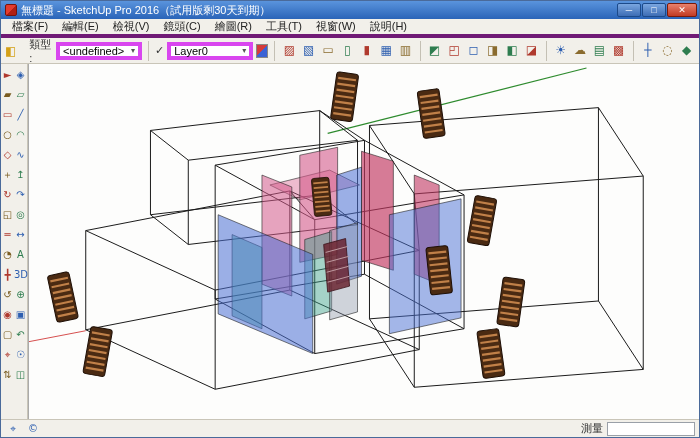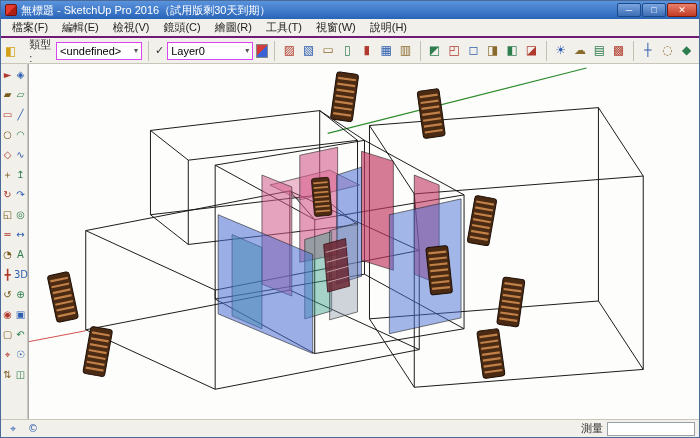--- a/index.html
+++ b/index.html
@@ -14,29 +14,29 @@
   .logo { width:12px; height:12px; border-radius:2px; margin-left:2px;
     background:linear-gradient(135deg,#e43b2e 55%,#b01f14 55%); border:1px solid #7a1209; }
   .title { flex:1; font-size:11px; white-space:nowrap; overflow:hidden; }
   .winbtns { display:flex; gap:1px; }
   .wbtn { width:24px; height:14px; font-size:9px; line-height:12px; color:#fff;
     background:linear-gradient(#7aa6e0,#3d6db5); border:1px solid #1c4a8a; border-radius:2px; cursor:default;}
   .wbtn.close { background:linear-gradient(#e9816d,#c23b23); border-color:#7a1a0a; width:30px; }
 
   
   .menubar { height:19px; display:flex; align-items:center; background:#f2f0ea;
-    border-bottom:2px solid #701a75; padding-left:4px; }
+    border-bottom:4px solid #701a75; padding-left:4px; }
   .menu-item { padding:2px 7px; color:#222; cursor:default; }
 
   
   .toolbar { height:26px; display:flex; align-items:center; background:#f2f0ea;
     border-bottom:1px solid #c9c5b8; padding:0 4px; gap:3px; }
   .tlabel { color:#333; margin-left:10px; }
   .dropdown { display:flex; align-items:center; justify-content:space-between;
-    background:#fff; border:1px solid #d946ef; height:18px; padding:0 3px; gap:4px; min-width:86px; }
+    background:#fff; border:4px solid #d946ef; height:18px; padding:0 3px; gap:4px; min-width:86px; }
   .dropdown .arrow { color:#555; font-size:8px; }
   .sep { width:1px; height:20px; background:#c4c0b4; margin:0 3px; }
   .ticon { width:19px; height:19px; border:1px solid transparent; background:transparent;
     font-size:12px; line-height:17px; text-align:center; cursor:default; padding:0;
     font-family:"DejaVu Sans",sans-serif; }
   .ticon:nth-of-type(4n+1){ color:#b03a2e; } .ticon:nth-of-type(4n+2){ color:#2e5fb0; }
   .ticon:nth-of-type(4n+3){ color:#8a6b2e; } .ticon:nth-of-type(4n){ color:#2e7d4f; }
   .tag-icon { color:#d4a017; font-size:12px; }
   .check-icon { color:#333; }
   .chip { width:14px; height:14px; border:1px solid #888;

